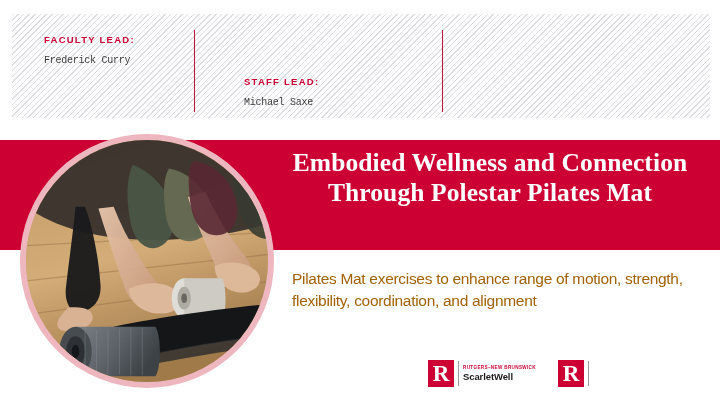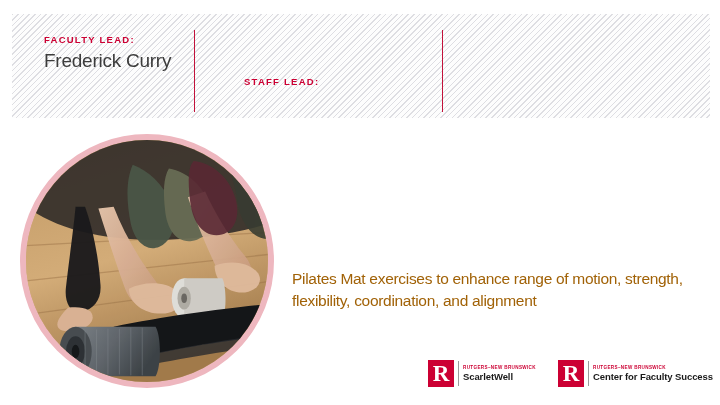--- a/index.html
+++ b/index.html
@@ -25,22 +25,22 @@
   .meta-col.c1{left:32px;width:150px;}
   .meta-col.c2{left:232px;width:195px;margin-top:42px;}
   .meta-col.c3{left:462px;width:205px;}
   .meta-label{
     color:#cc0033;font-size:9.5px;font-weight:bold;
     letter-spacing:1.25px;line-height:13px;
     font-family:"Liberation Sans", sans-serif;
     margin:0 0 5px 0;white-space:nowrap;
   }
   .meta-value{
-    color:#3c3c3c;font-size:19px;line-height:19px;font-weight:400;
-    font-family:Liberation Sans, sans-serif;
+    color:#3c3c3c;font-size:10px;line-height:19px;font-weight:400;
+    font-family:Liberation Mono, monospace;
     letter-spacing:-.25px;
   }
   .divider{
     position:absolute;top:16px;width:1px;height:82px;background:#c2113a;
   }
   .divider.d1{left:182px;}
   .divider.d2{left:430px;}
 
   
   .title-banner{
@@ -106,28 +106,32 @@
 
       <div class="meta-col c1">
         <div class="meta-label">FACULTY LEAD:</div>
         <div class="meta-value">Frederick Curry</div>
       </div>
 
       <div class="divider d1"></div>
 
       <div class="meta-col c2">
         <div class="meta-label">STAFF LEAD:</div>
+        <div class="meta-value">Michael Saxe</div>
       </div>
 
       <div class="divider d2"></div>
 
 
     </div>
   </div>
 
+  <div class="title-banner">
+    <div class="title-text">Embodied Wellness and Connection Through Polestar Pilates Mat</div>
+  </div>
 
   <div class="subtitle">Pilates Mat exercises to enhance range of motion, strength, flexibility, coordination, and alignment</div>
 
   <div class="photo-circle">
     <svg viewBox="0 0 254 254" preserveAspectRatio="xMidYMid slice">
       <defs>
         <linearGradient id="floorG" x1="0" y1="0" x2="0.35" y2="1">
           <stop offset="0%" stop-color="#c79a62"></stop>
           <stop offset="45%" stop-color="#d9ab72"></stop>
           <stop offset="100%" stop-color="#b9účt"></stop>
@@ -230,21 +234,17 @@
       <div class="logo-bar"></div>
       <div class="logo-txt">
         <div class="logo-top">RUTGERS–NEW BRUNSWICK</div>
         <div class="logo-bot">ScarletWell</div>
       </div>
     </div>
 
     <div class="logo l2">
       <div class="logo-r">R</div>
       <div class="logo-bar"></div>
-      <div class="logo-txt">
-        <div class="logo-top">RUTGERS–NEW BRUNSWICK</div>
-        <div class="logo-bot">Center for Faculty Success</div>
-      </div>
     </div>
 
   </div>
 
 </div>
 
 </body></html>

